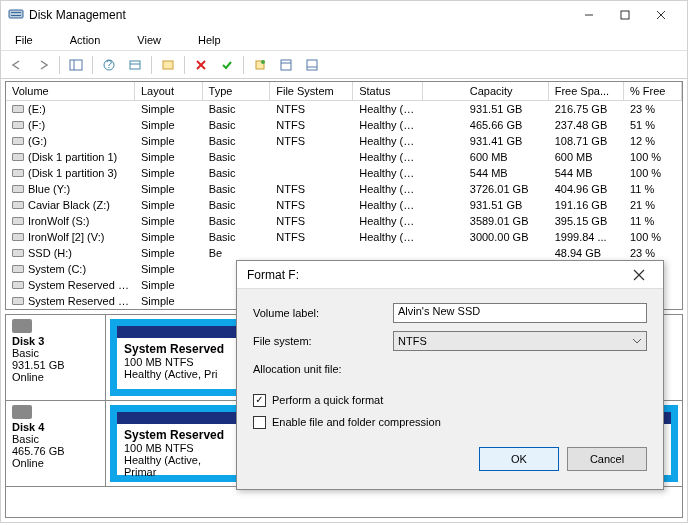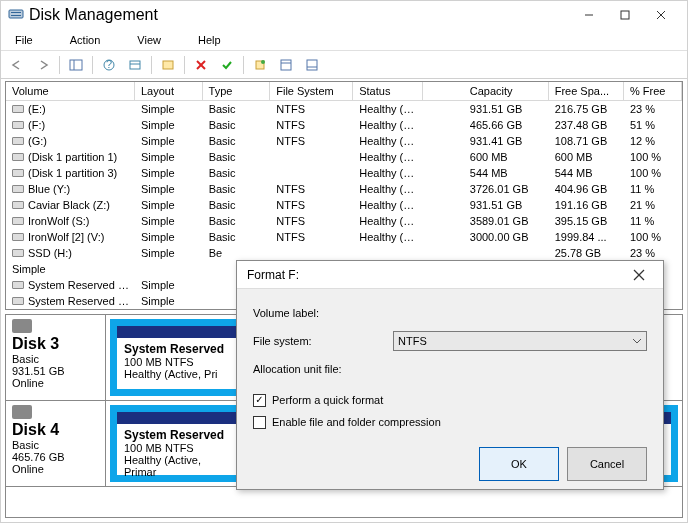--- a/index.html
+++ b/index.html
@@ -1,19 +1,19 @@
 <!DOCTYPE html>
 <html><head>
 <meta charset="utf-8">
 <style>
   * { box-sizing: border-box; font-family: "Segoe UI", Tahoma, sans-serif; font-size: 11px; }
   body { margin: 0; background: #fff; width: 690px; height: 525px; overflow: hidden; position: relative; }
   .window { width: 688px; height: 523px; border: 1px solid #d0d0d0; background: #fff; display: flex; flex-direction: column; }
   .titlebar { height: 28px; display: flex; align-items: center; padding: 0 8px; }
-  .titlebar .titletxt { font-size: 16px; flex: 1; padding-left: 20px; }
+  .titlebar .titletxt { font-size: 12px; flex: 1; padding-left: 20px; }
   .titlebar .appicon { width: 16px; height: 16px; position: absolute; left: 8px; top: 6px; }
   .winbtns { display: flex; gap: 0; }
   .winbtn { width: 36px; height: 22px; display: flex; align-items: center; justify-content: center; color: #333; }
   .menubar { height: 22px; display: flex; align-items: center; padding: 0 6px; gap: 21px; border-bottom: 1px solid #e0e0e0; }
   .menubar span { padding: 2px 8px; }
   .toolbar { height: 28px; display: flex; align-items: center; padding: 0 4px; gap: 2px; border-bottom: 1px solid #d0d0d0; }
   .tbtn { width: 24px; height: 22px; display: flex; align-items: center; justify-content: center; border: 1px solid transparent; }
   .tsep { width: 1px; height: 18px; background: #d0d0d0; margin: 0 2px; }
   .grid { flex: 0 0 auto; border: 1px solid #888; margin: 2px 4px 0 4px; }
   .gridhead { display: flex; background: #fff; border-bottom: 1px solid #d8d8d8; }
@@ -26,39 +26,39 @@
   .c2 { width: 70px; }
   .c3 { width: 86px; }
   .c4 { width: 72px; }
   .c5 { width: 88px; margin-left: 41px; }
   .c6 { width: 78px; }
   .c7 { width: 60px; }
   .volicon { display:inline-block; width:12px; height:8px; background:#ddd; border:1px solid #888; margin-right:4px; vertical-align:middle; border-radius:1px; position:relative; top:-1px;}
   .lowpane { flex: 1; margin: 4px 4px 4px 4px; border: 1px solid #888; overflow: hidden; }
   .diskrow { display: flex; height: 86px; border-bottom: 1px solid #888; }
   .diskhdr { width: 100px; border-right: 1px solid #888; padding: 4px 6px; background: #fff; }
-  .diskhdr .dname { font-weight: bold; font-size: 16px; }
+  .diskhdr .dname { font-weight: bold; font-size: 11px; }
   .diskbar { flex: 1; display: flex; padding: 4px; gap: 0; }
   .part { border: 7px solid #0ea5e9; padding: 2px 7px; background: #fff; position: relative; }
   .part .stripe { position: absolute; top:0; left:0; right:0; height: 12px; background: #1b2f7f; }
   .part .plabel { margin-top: 14px; font-weight: bold; font-size: 12px; }
   
   .dialog { position: absolute; left: 236px; top: 260px; width: 428px; height: 230px; background: #f0f0f0; border: 1px solid #888; box-shadow: 2px 2px 6px rgba(0,0,0,.25); }
   .dlgtitle { height: 28px; display: flex; align-items: center; padding: 0 10px; background: #fff; border-bottom: 1px solid #ddd; }
   .dlgtitle .dt { flex:1; font-size: 12px; }
   .dlgclose { width: 28px; height: 20px; display:flex; align-items:center; justify-content:center; }
   .dlgbody { padding: 10px 16px 8px 16px; }
   .dlrow { display: flex; align-items: center; height: 28px; }
   .dllbl { width: 140px; }
   .dinput { flex:1; height: 20px; border: 1px solid #7a7a7a; background:#fff; padding: 1px 4px; }
   .dselect { flex:1; height: 20px; border: 1px solid #7a7a7a; background: #e8e8e8; padding: 1px 4px; display:flex; align-items:center; justify-content:space-between;}
   .chkrow { display:flex; align-items:center; height: 22px; gap: 6px; }
   .chkbox { width:13px; height:13px; border:1px solid #333; background:#fff; display:flex; align-items:center; justify-content:center; font-size:10px; line-height:10px;}
   .dlbtns { display:flex; justify-content:flex-end; gap: 8px; padding: 6px 16px 10px; }
-  .btn { width: 80px; height: 34px; border: 1px solid #888; background:#e1e1e1; display:flex; align-items:center; justify-content:center; }
+  .btn { width: 80px; height: 24px; border: 1px solid #888; background:#e1e1e1; display:flex; align-items:center; justify-content:center; }
   .btn.primary { border: 1px solid #005fb8; background:#e5f1fb; }
   svg { display:block; }
 </style>
 </head>
 <body>
 
 <div class="window">
   <div class="titlebar">
     <svg class="appicon" viewBox="0 0 16 16">
         <rect x="1" y="4" width="14" height="8" rx="1" fill="#bcd" stroke="#369"></rect>
@@ -265,24 +265,25 @@
           <div class="gc c6">1999.84 ...</div>
           <div class="gc c7">100 %</div>
         </div>
         <div class="gr">
           <div class="gc c0"><span class="volicon"></span>SSD (H:)</div>
           <div class="gc c1">Simple</div>
           <div class="gc c2">Be</div>
           <div class="gc c3"></div>
           <div class="gc c4"></div>
           <div class="gc c5"></div>
-          <div class="gc c6">25.78 GB</div>
+          <div class="gc c6">48.94 GB</div>
           <div class="gc c7">23 %</div>
         </div>
         <div class="gr">
+          <div class="gc c0"><span class="volicon"></span>System (C:)</div>
           <div class="gc c1">Simple</div>
           <div class="gc c2"></div>
           <div class="gc c3"></div>
           <div class="gc c4"></div>
           <div class="gc c5"></div>
           <div class="gc c6">160.55 GB</div>
           <div class="gc c7">36 %</div>
         </div>
         <div class="gr">
           <div class="gc c0"><span class="volicon"></span>System Reserved (...</div>
@@ -357,20 +358,21 @@
     <div class="dlgclose">
         <svg width="12" height="12">
           <line x1="1" y1="1" x2="11" y2="11" stroke="#333" stroke-width="1.2"></line>
           <line x1="11" y1="1" x2="1" y2="11" stroke="#333" stroke-width="1.2"></line>
         </svg>
       </div>
   </div>
   <div class="dlgbody">
     <div class="dlrow">
       <div class="dllbl">Volume label:</div>
+      <div class="dinput">Alvin's New SSD</div>
     </div>
     <div class="dlrow">
       <div class="dllbl">File system:</div>
       <div class="dselect">
         <span>NTFS</span>
         <span>
             <svg width="10" height="6">
               <path d="M1 1 L5 5 L9 1" fill="none" stroke="#555"></path>
             </svg>
           </span>

